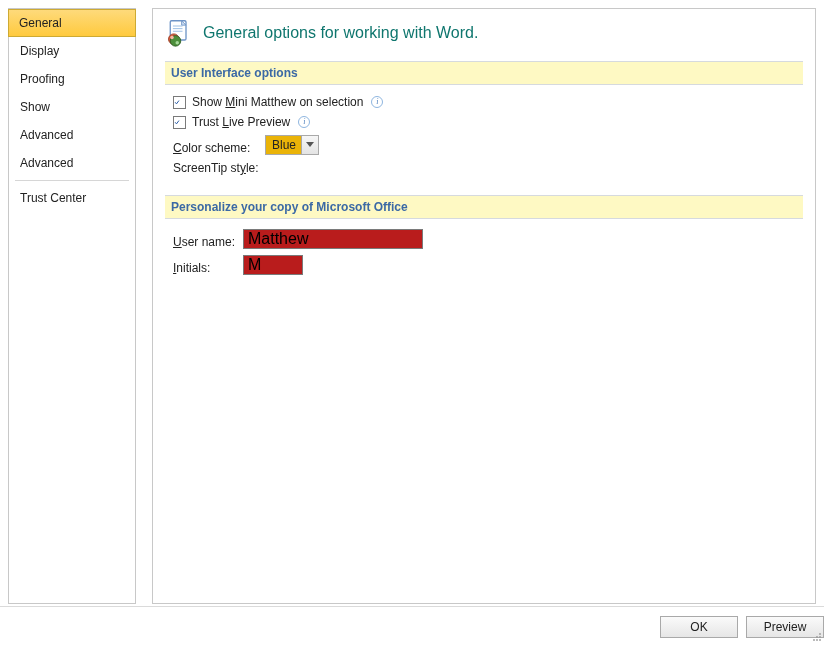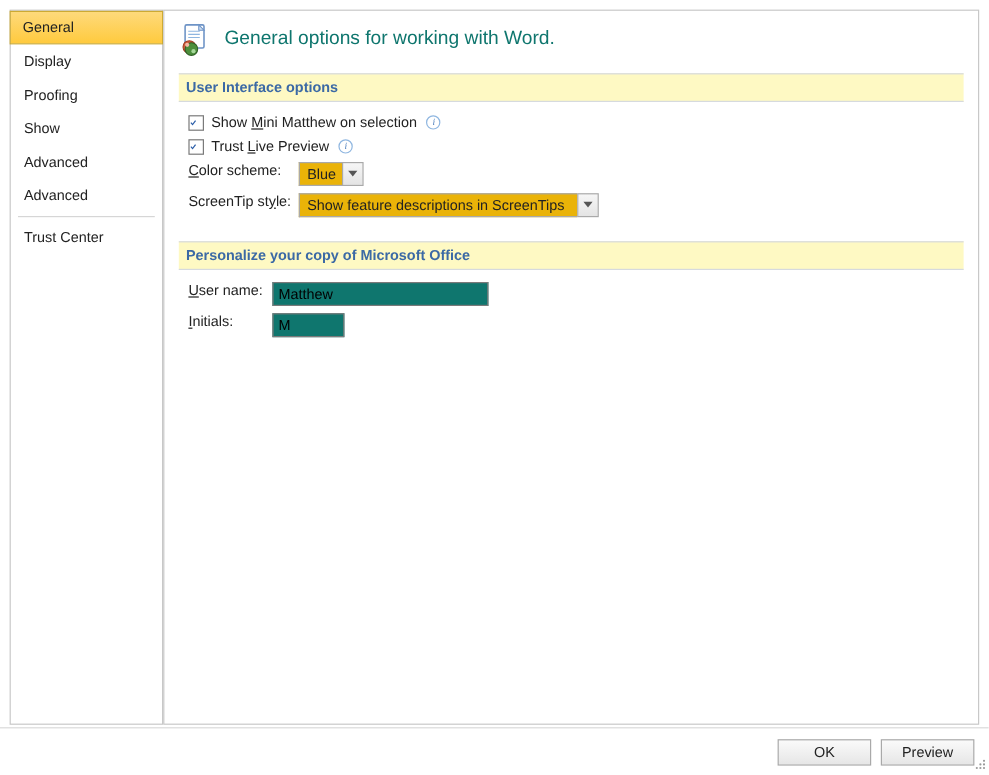--- a/index.html
+++ b/index.html
@@ -14,21 +14,21 @@
     position: relative;
   }
   .dialog {
     width: 824px;
     height: 646px;
     position: relative;
     background: #fff;
   }
   .content-row {
     display: flex;
-    gap: 0;
+    gap: 16px;
     padding: 8px 8px 0 8px;
     height: 604px;
   }
   .sidebar {
     width: 128px;
     border: 1px solid #c8c8c8;
     background: #fff;
     flex-shrink: 0;
     padding-top: 1px;
   }
@@ -119,21 +119,21 @@
     justify-content: center;
     color: #4a7dbb;
     font-size: 8px;
     font-style: italic;
     font-family: Georgia, serif;
     line-height: 1;
     margin-left: 2px;
   }
   .form-row {
     display: flex;
-    align-items: flex-start;
+    align-items: flex-end;
     margin-bottom: 6px;
   }
   .form-label {
     width: 92px;
   }
   .form-label-p {
     width: 70px;
   }
   .combo {
     display: flex;
@@ -151,37 +151,37 @@
   .combo-btn {
     width: 18px;
     border: 1px solid #a9a9a9;
     background: linear-gradient(#f6f6f6,#e4e4e4);
     display: flex;
     align-items: center;
     justify-content: center;
   }
   .textbox {
     border: 1px solid #7a7a7a;
-    background: #0f766e;
+    background: #b91c1c;
     height: 20px;
     padding: 1px 4px;
     font-family: inherit;
-    font-size: 12px;
+    font-size: 16px;
   }
   .underline { text-decoration: underline; }
   .button-bar {
     position: absolute;
     left: 0; right: 0; bottom: 0;
     height: 40px;
     border-top: 1px solid #dadada;
     display: flex;
     justify-content: flex-end;
     align-items: center;
     gap: 8px;
-    padding-right: 12px;
+    padding-right: 0;
     background: #fff;
   }
   .btn {
     width: 78px;
     height: 22px;
     border: 1px solid #a9a9a9;
     background: linear-gradient(#fafafa,#e6e6e6);
     display: flex;
     align-items: center;
     justify-content: center;
@@ -260,28 +260,20 @@
             <span class="combo-btn">
               <svg width="8" height="6" viewBox="0 0 8 6">
                   <path d="M0 0 L8 0 L4 5 Z" fill="#555"></path>
                 </svg>
             </span>
           </div>
         </div>
 
         <div class="form-row">
           <span class="form-label"><span>ScreenTip st</span><span class="underline">y</span><span>le:</span></span>
-          <div class="combo">
-            <span class="combo-text" style="width:232px">Show feature descriptions in ScreenTips</span>
-            <span class="combo-btn">
-              <svg width="8" height="6" viewBox="0 0 8 6">
-                  <path d="M0 0 L8 0 L4 5 Z" fill="#555"></path>
-                </svg>
-            </span>
-          </div>
         </div>
       </div>
 
       <div class="section-head">Personalize your copy of Microsoft Office</div>
       <div class="section-body">
         <div class="form-row">
           <span class="form-label-p"><span class="underline">U</span><span>ser name:</span></span>
           <input class="textbox" style="width: 180px;" value="Matthew">
         </div>
         <div class="form-row">

